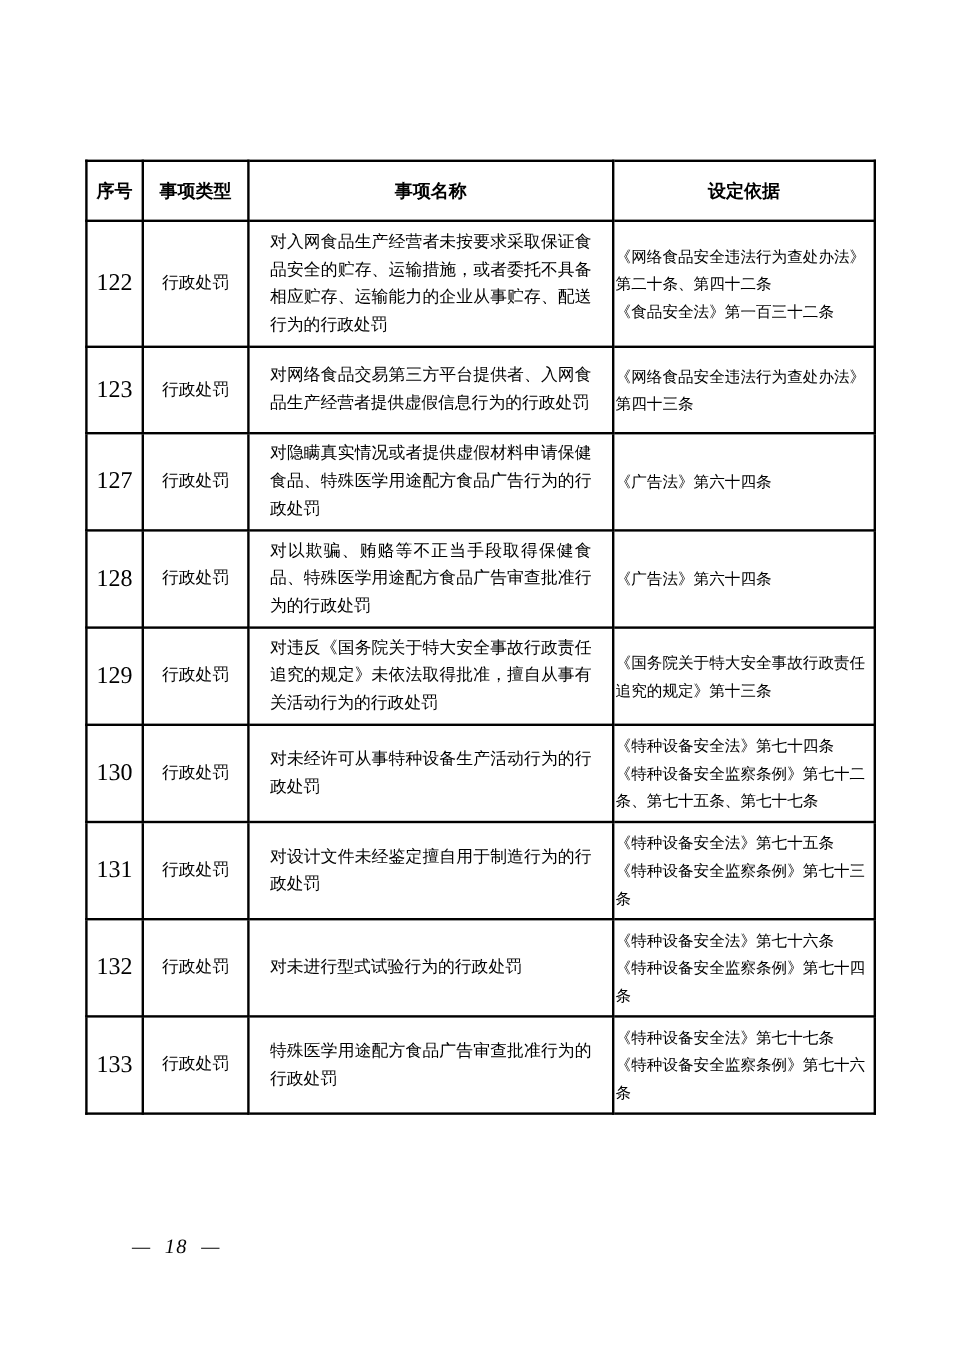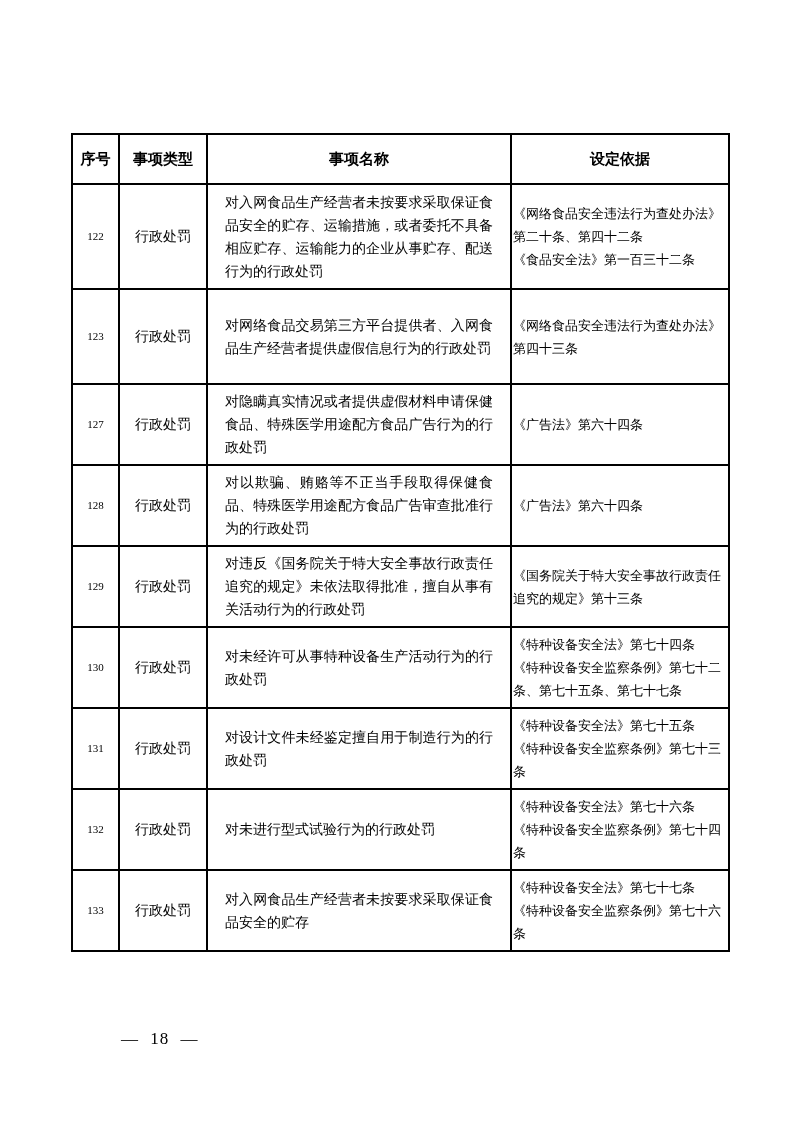--- a/index.html
+++ b/index.html
@@ -37,58 +37,59 @@
     vertical-align:middle;
     padding:0 2px;
     font-family:Liberation Serif, serif;
   }
   tbody td{
     vertical-align:middle;
     line-height:23px;
   }
   td.cell-no{
     text-align:center;
-    font-size:11px;
+    font-size:20px;
     padding:16px 2px;
   }
   td.cell-type{
     text-align:center;
     font-size:14px;
     padding:0 2px;
   }
   td.cell-name{
     font-size:14px;
     text-align:justify;
     padding:5px 17px;
   }
   td.cell-basis{
     font-size:13px;
     text-align:left;
     padding:5px 1px;
   }
   
   tbody tr:nth-child(1){height:105px;}
-  tbody tr:nth-child(2){height:95px;margin-left:19px;}
+  tbody tr:nth-child(2){height:72px;margin-left:19px;}
   tbody tr:nth-child(3){height:71px;}
   tbody tr:nth-child(4){height:64px;}
   tbody tr:nth-child(5){height:67px;}
   tbody tr:nth-child(6){height:77px;}
   tbody tr:nth-child(7){height:77px;}
   tbody tr:nth-child(8){height:78px;}
   tbody tr:nth-child(9){height:75px;}
   tbody tr:nth-child(10){height:75px;}
   tbody tr:nth-child(11){height:76px;}
   .page-footer{
     position:absolute;
-    left:121px;
+    left:110px;
     top:1029px;
     font-size:17px;
     letter-spacing:1px;
     word-spacing:6px;
     color:#000;
+    font-style:italic;
   }
 </style>
 </head>
 <body>
 
 <div class="page">
 
   <table class="items">
     <colgroup>
       <col class="c-no">
@@ -169,21 +170,21 @@
       <td class="cell-type">行政处罚</td>
       <td class="cell-name">对未进行型式试验行为的行政处罚</td>
       <td class="cell-basis">
             <div>《特种设备安全法》第七十六条</div>
             <div>《特种设备安全监察条例》第七十四条</div>
           </td>
     </tr>
         <tr>
       <td class="cell-no">133</td>
       <td class="cell-type">行政处罚</td>
-      <td class="cell-name">对入网食品生产经营者未按要求采取保证食品安全的贮存</td>
+      <td class="cell-name">特殊医学用途配方食品广告审查批准行为的行政处罚</td>
       <td class="cell-basis">
             <div>《特种设备安全法》第七十七条</div>
             <div>《特种设备安全监察条例》第七十六条</div>
           </td>
     </tr>
       </tbody>
   </table>
 
   <div class="page-footer">— 18 —</div>
 

